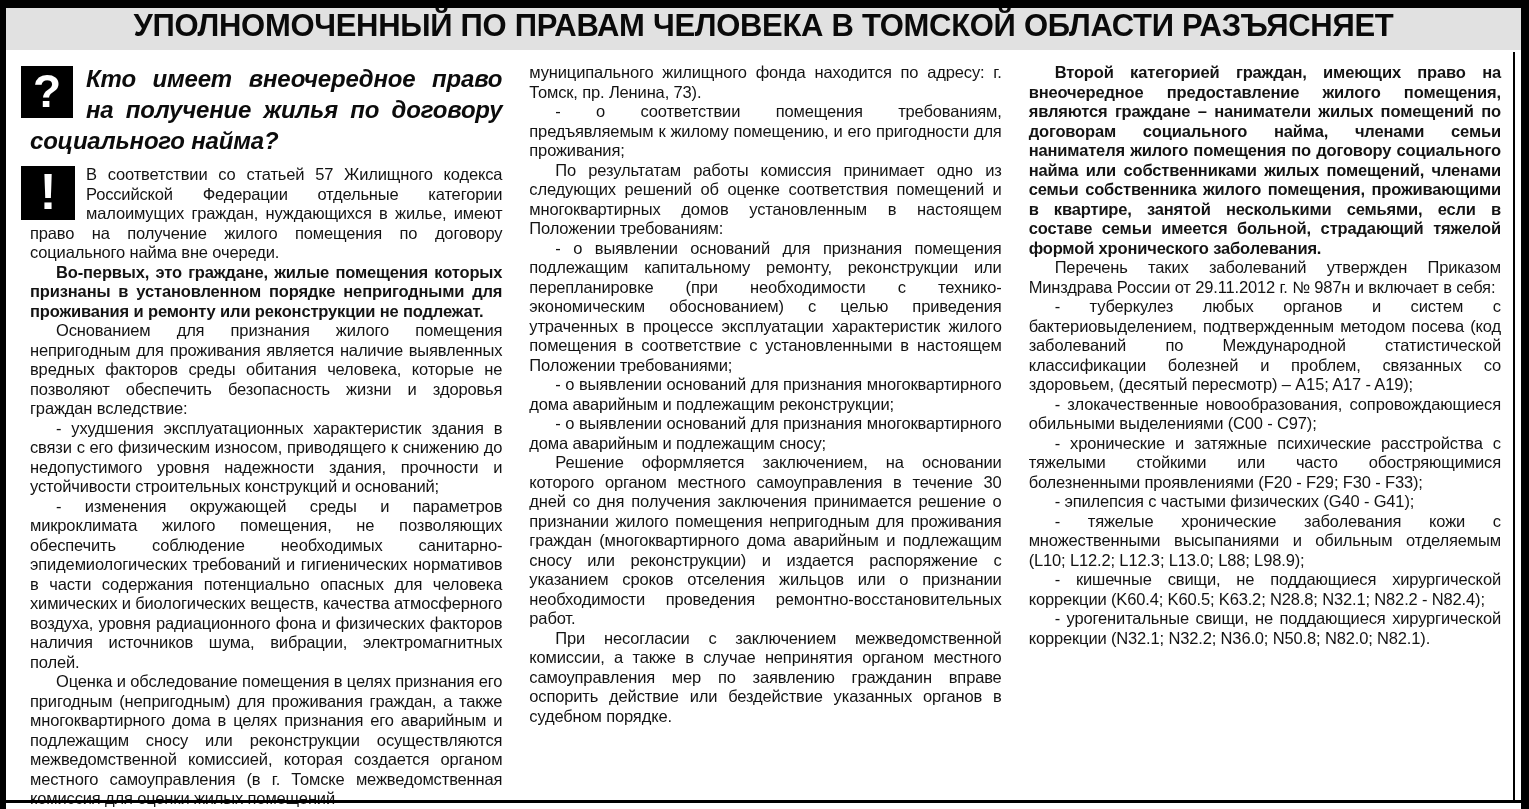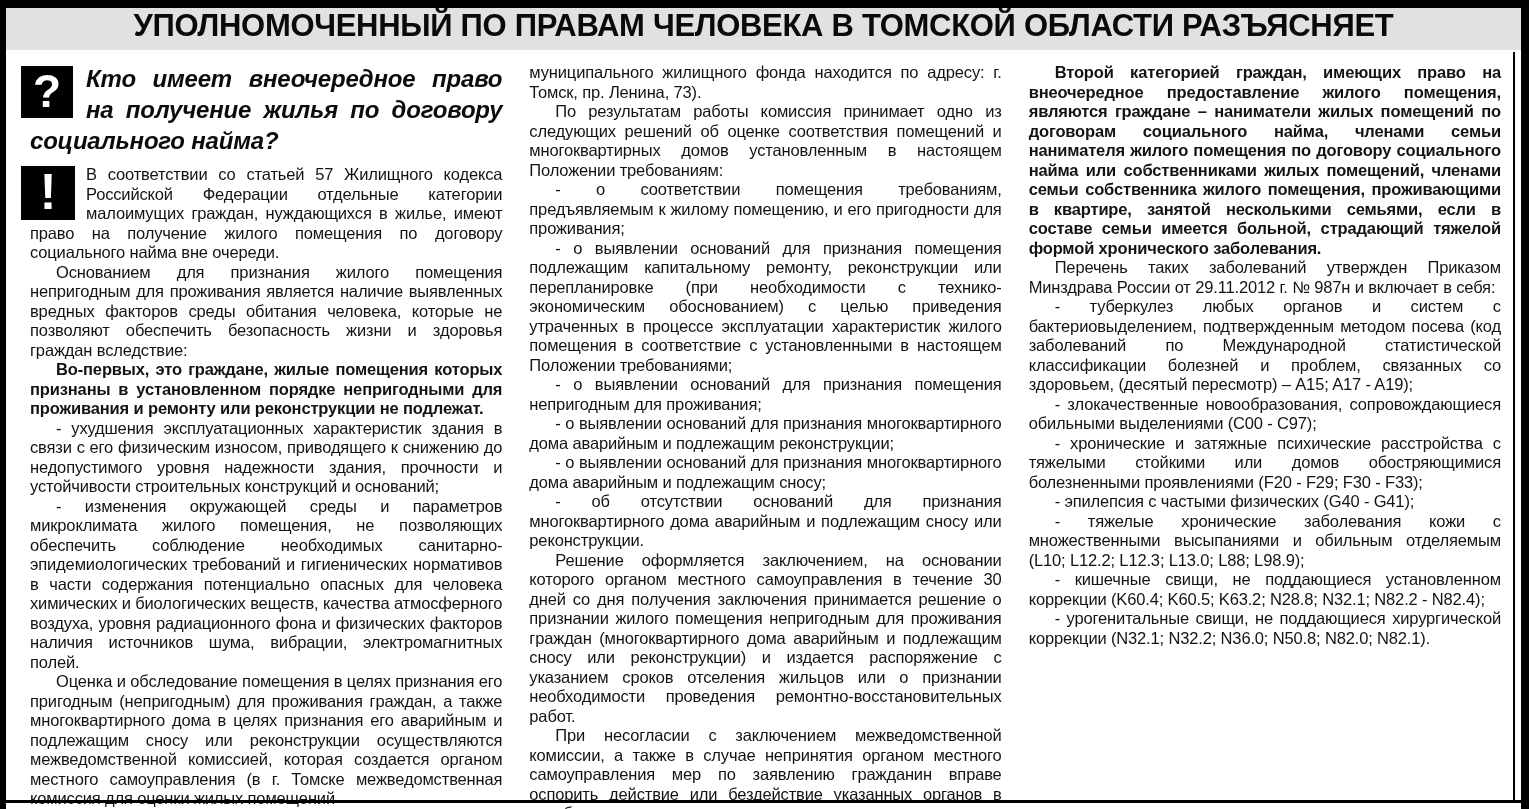--- a/index.html
+++ b/index.html
@@ -88,45 +88,43 @@
 <body>
 
 <div class="page">
   <div class="masthead">
     <span class="masthead-title">УПОЛНОМОЧЕННЫЙ ПО ПРАВАМ ЧЕЛОВЕКА В ТОМСКОЙ ОБЛАСТИ РАЗЪЯСНЯЕТ</span>
   </div>
   <div class="content">
     <div class="col">
         <h2 class="q-head"><span class="sq-icon q-icon">?</span>Кто имеет внеочередное право на получение жилья по договору социального найма?</h2>
         <p class=""><span class="sq-icon ex-icon">!</span>В соответствии со статьей 57 Жилищного кодекса Российской Федерации отдельные категории малоимущих граждан, нуждающихся в жилье, имеют право на получение жилого помещения по договору социального найма вне очереди.</p>
+        <p class="ind bold">Во-первых, это граждане, жилые помещения которых признаны в установленном порядке непригодными для проживания и ремонту или реконструкции не подлежат.</p>
         <p class="ind">Основанием для признания жилого помещения непригодным для проживания является наличие выявленных вредных факторов среды обитания человека, которые не позволяют обеспечить безопасность жизни и здоровья граждан вследствие:</p>
-        <p class="ind bold">Во-первых, это граждане, жилые помещения которых признаны в установленном порядке непригодными для проживания и ремонту или реконструкции не подлежат.</p>
         <p class="ind">- ухудшения эксплуатационных характеристик здания в связи с его физическим износом, приводящего к снижению до недопустимого уровня надежности здания, прочности и устойчивости строительных конструкций и оснований;</p>
         <p class="ind">- изменения окружающей среды и параметров микроклимата жилого помещения, не позволяющих обеспечить соблюдение необходимых санитарно-эпидемиологических требований и гигиенических нормативов в части содержания потенциально опасных для человека химических и биологических веществ, качества атмосферного воздуха, уровня радиационного фона и физических факторов наличия источников шума, вибрации, электромагнитных полей.</p>
         <p class="ind">Оценка и обследование помещения в целях признания его пригодным (непригодным) для проживания граждан, а также многоквартирного дома в целях признания его аварийным и подлежащим сносу или реконструкции осуществляются межведомственной комиссией, которая создается органом местного самоуправления (в г. Томске межведомственная комиссия для оценки жилых помещений</p>
       </div>
     <div class="col">
         <p class="">муниципального жилищного фонда находится по адресу: г. Томск, пр. Ленина, 73).</p>
+        <p class="ind">- о соответствии помещения требованиям, предъявляемым к жилому помещению, и его пригодности для проживания;</p>
         <p class="ind">По результатам работы комиссия принимает одно из следующих решений об оценке соответствия помещений и многоквартирных домов установленным в настоящем Положении требованиям:</p>
-        <p class="ind">- о соответствии помещения требованиям, предъявляемым к жилому помещению, и его пригодности для проживания;</p>
         <p class="ind">- о выявлении оснований для признания помещения подлежащим капитальному ремонту, реконструкции или перепланировке (при необходимости с технико-экономическим обоснованием) с целью приведения утраченных в процессе эксплуатации характеристик жилого помещения в соответствие с установленными в настоящем Положении требованиями;</p>
-        <p class="ind">- о выявлении оснований для признания помещения непригодным для проживания;</p>
         <p class="ind">- о выявлении оснований для признания многоквартирного дома аварийным и подлежащим реконструкции;</p>
         <p class="ind">- о выявлении оснований для признания многоквартирного дома аварийным и подлежащим сносу;</p>
-        <p class="ind">- об отсутствии оснований для признания многоквартирного дома аварийным и подлежащим сносу или реконструкции.</p>
         <p class="ind">Решение оформляется заключением, на основании которого органом местного самоуправления в течение 30 дней со дня получения заключения принимается решение о признании жилого помещения непригодным для проживания граждан (многоквартирного дома аварийным и подлежащим сносу или реконструкции) и издается распоряжение с указанием сроков отселения жильцов или о признании необходимости проведения ремонтно-восстановительных работ.</p>
         <p class="ind">При несогласии с заключением межведомственной комиссии, а также в случае непринятия органом местного самоуправления мер по заявлению гражданин вправе оспорить действие или бездействие указанных органов в судебном порядке.</p>
       </div>
     <div class="col">
         <p class="ind bold">Второй категорией граждан, имеющих право на внеочередное предоставление жилого помещения, являются граждане – наниматели жилых помещений по договорам социального найма, членами семьи нанимателя жилого помещения по договору социального найма или собственниками жилых помещений, членами семьи собственника жилого помещения, проживающими в квартире, занятой несколькими семьями, если в составе семьи имеется больной, страдающий тяжелой формой хронического заболевания.</p>
         <p class="ind">Перечень таких заболеваний утвержден Приказом Минздрава России от 29.11.2012 г. № 987н и включает в себя:</p>
         <p class="ind">- туберкулез любых органов и систем с бактериовыделением, подтвержденным методом посева (код заболеваний по Международной статистической классификации болезней и проблем, связанных со здоровьем, (десятый пересмотр) – A15; A17 - A19);</p>
         <p class="ind">- злокачественные новообразования, сопровождающиеся обильными выделениями (C00 - C97);</p>
-        <p class="ind">- хронические и затяжные психические расстройства с тяжелыми стойкими или домов обостряющимися болезненными проявлениями (F20 - F29; F30 - F33);</p>
+        <p class="ind">- хронические и затяжные психические расстройства с тяжелыми стойкими или часто обостряющимися болезненными проявлениями (F20 - F29; F30 - F33);</p>
         <p class="ind">- эпилепсия с частыми физических (G40 - G41);</p>
         <p class="ind">- тяжелые хронические заболевания кожи с множественными высыпаниями и обильным отделяемым (L10; L12.2; L12.3; L13.0; L88; L98.9);</p>
-        <p class="ind">- кишечные свищи, не поддающиеся установленном коррекции (K60.4; K60.5; K63.2; N28.8; N32.1; N82.2 - N82.4);</p>
+        <p class="ind">- кишечные свищи, не поддающиеся хирургической коррекции (K60.4; K60.5; K63.2; N28.8; N32.1; N82.2 - N82.4);</p>
         <p class="ind">- урогенитальные свищи, не поддающиеся хирургической коррекции (N32.1; N32.2; N36.0; N50.8; N82.0; N82.1).</p>
       </div>
   </div>
   <div class="page-rule-right"></div>
   <div class="page-rule-bottom"></div>
 </div>
 
 </body></html>

